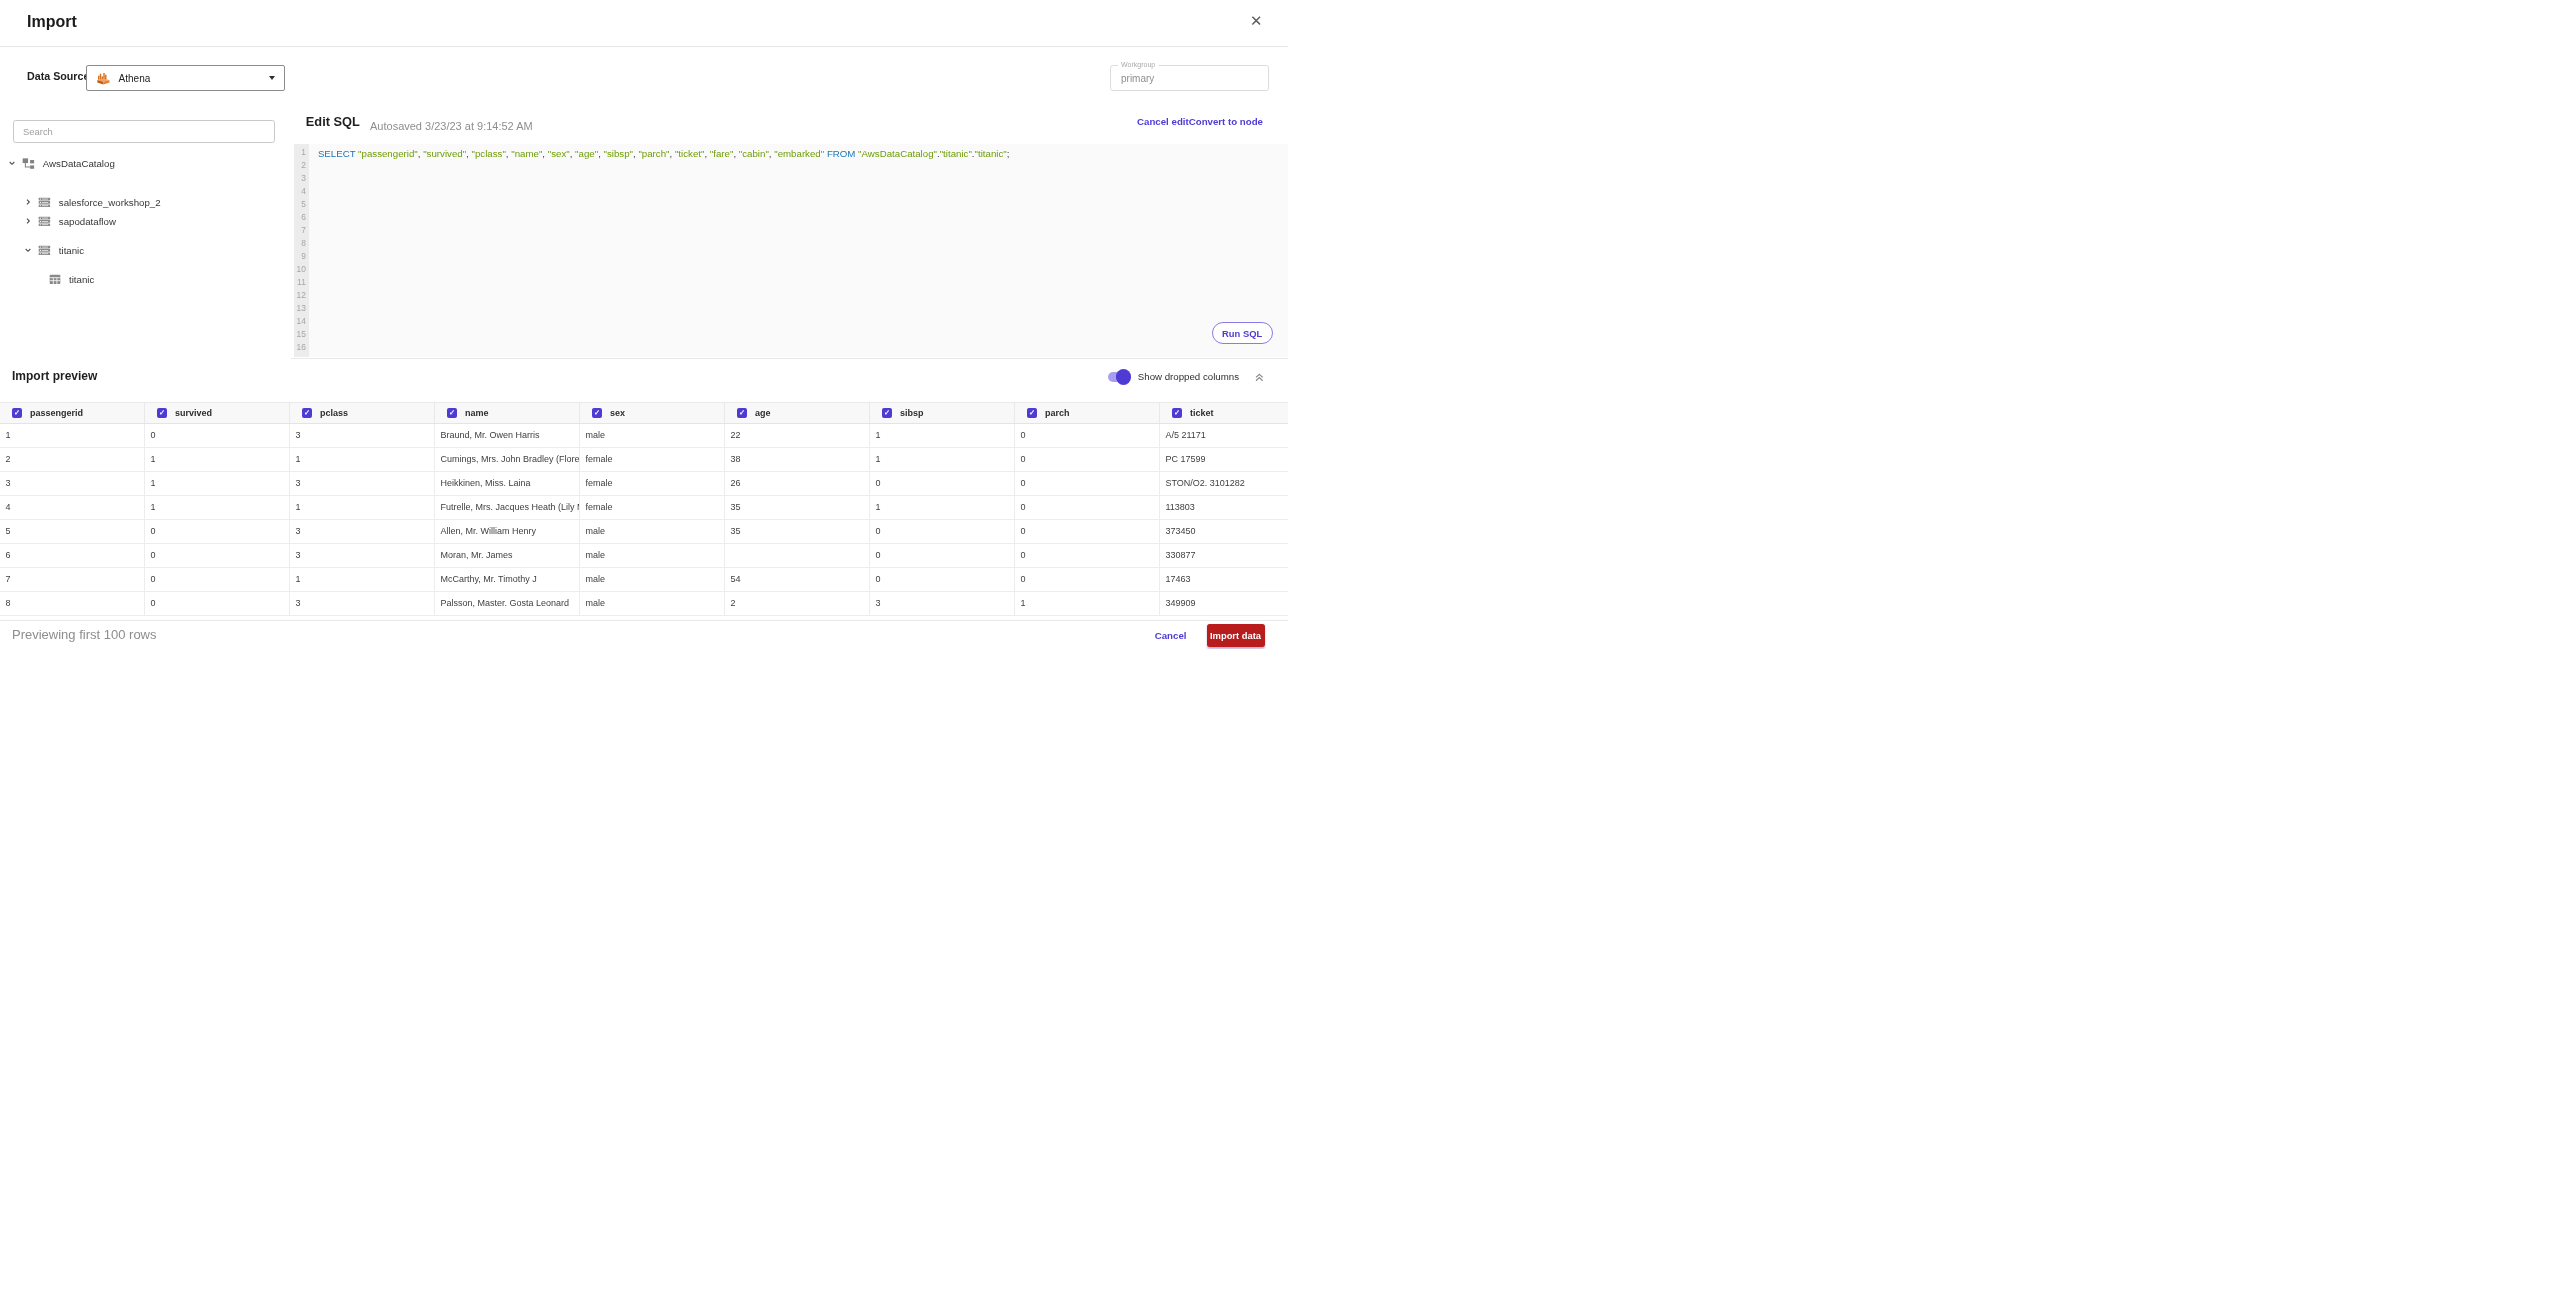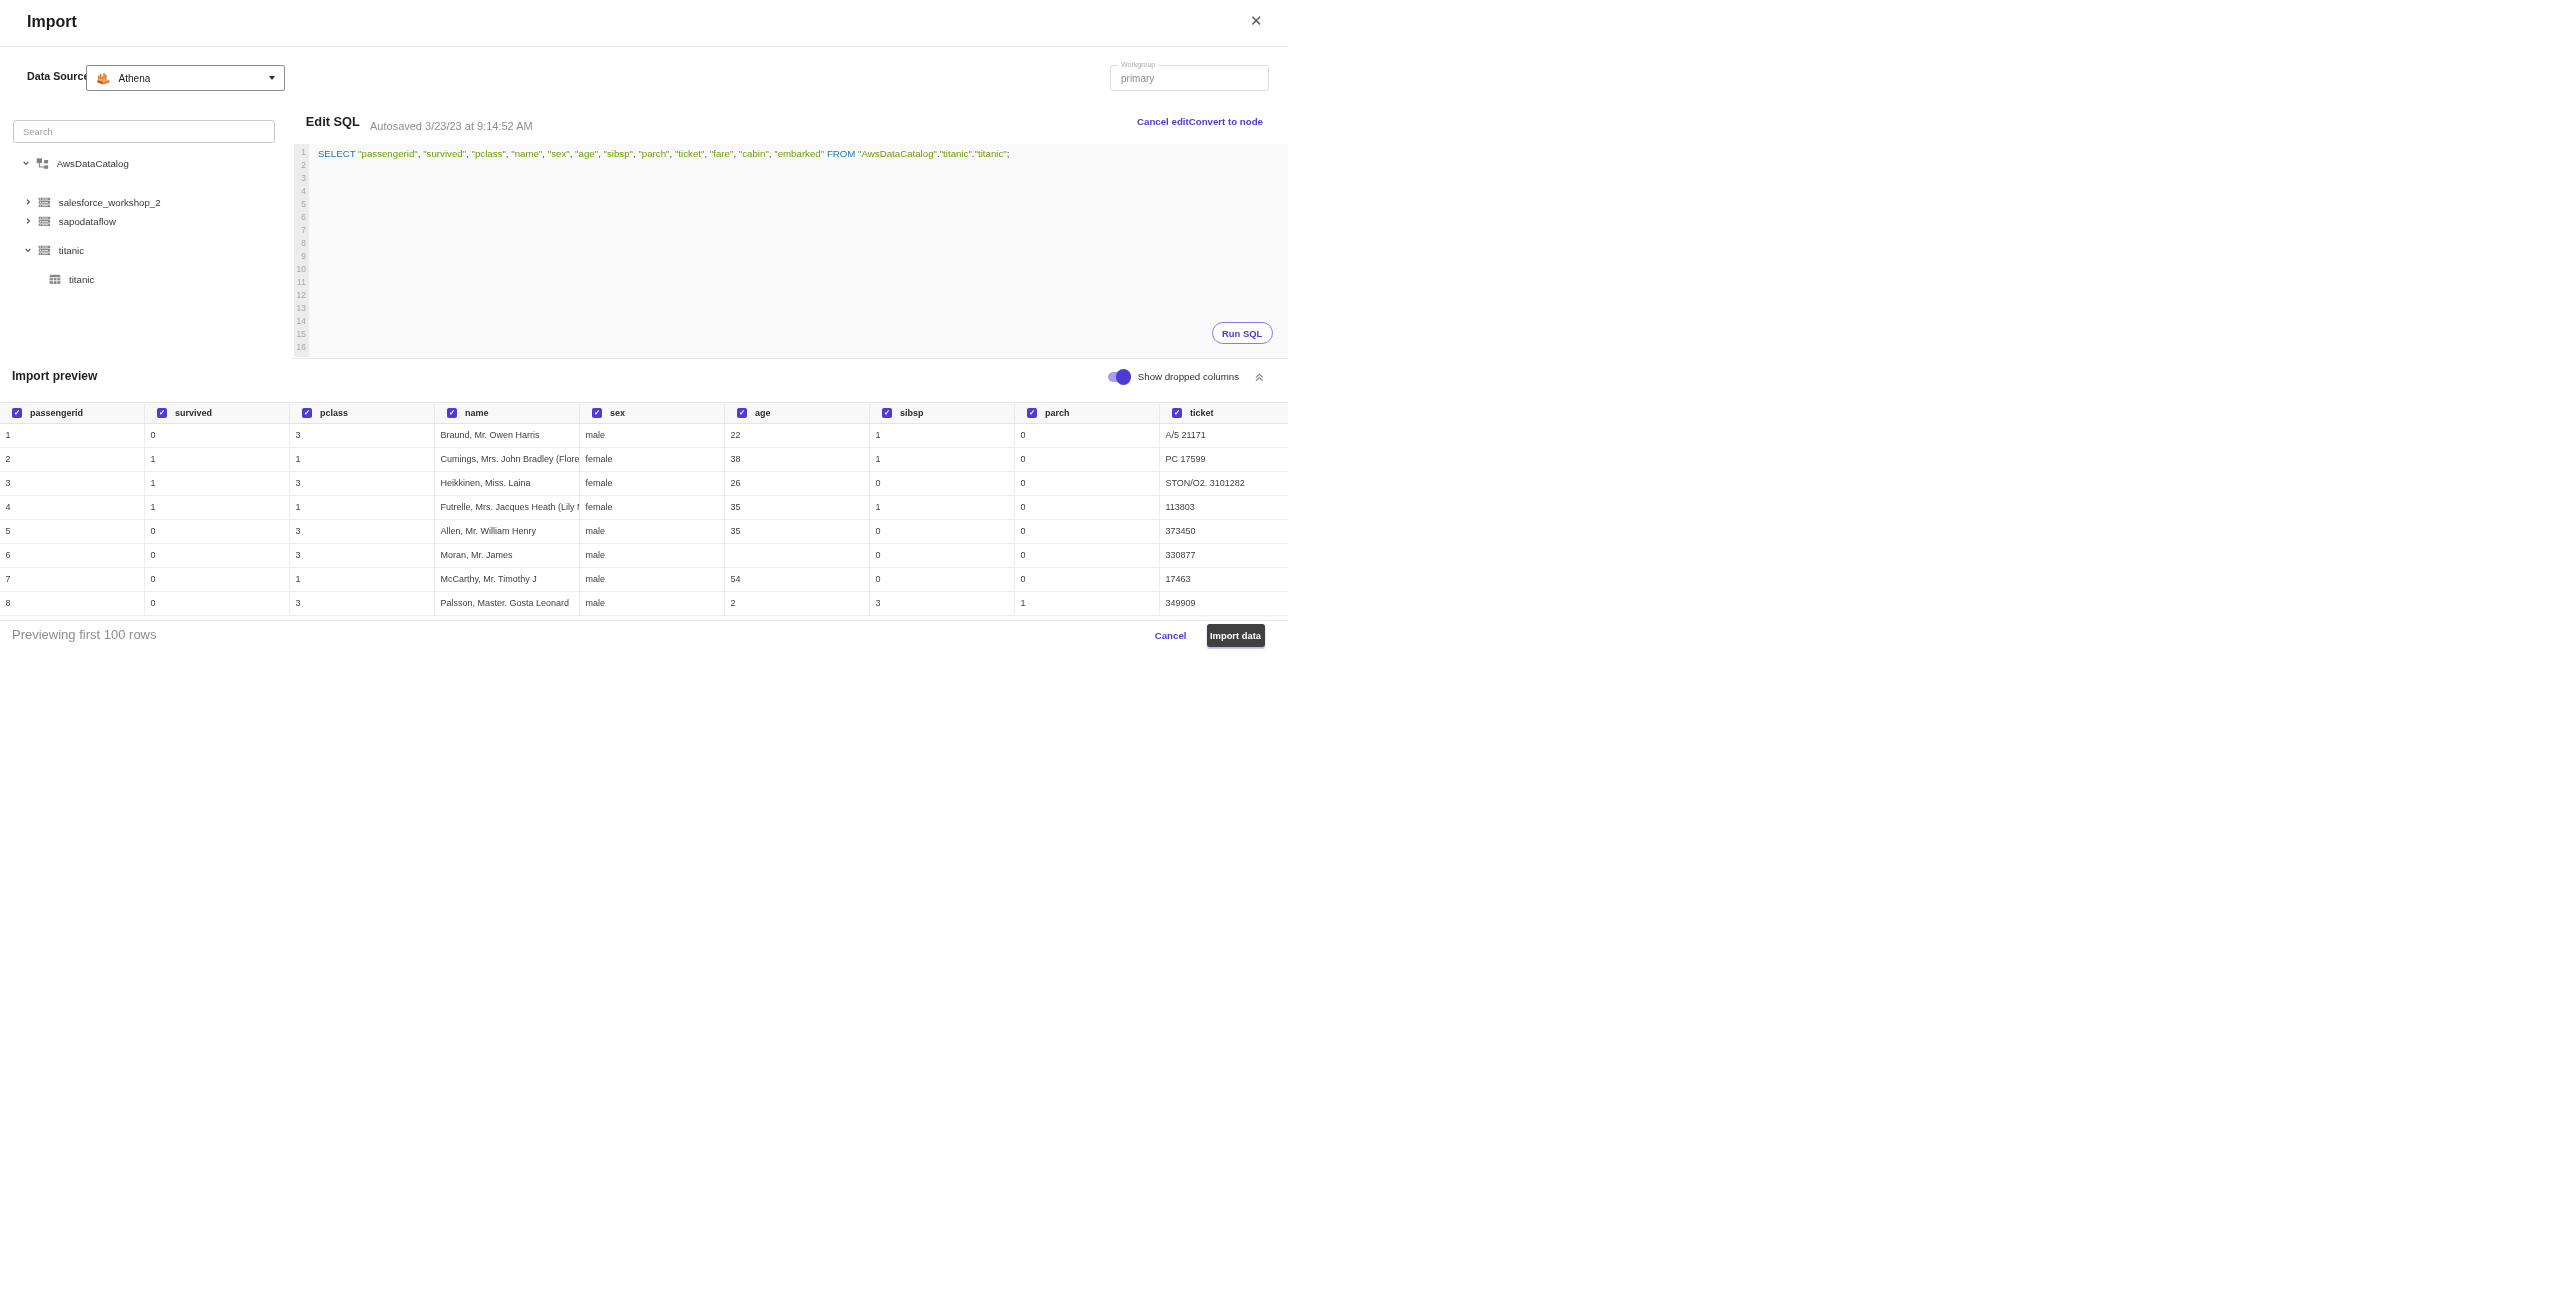--- a/index.html
+++ b/index.html
@@ -22,21 +22,21 @@
   .wg-label { position:absolute; left:6.7px; top:-5.4px; background:#fff; padding:0 3.4px; font-size:7px; color:#ababab; }
   .wg-value { position:absolute; left:10px; top:0; line-height:25px; font-size:10px; color:#8f8f8f; }
 
   
   .sidebar { position:absolute; left:0; top:107px; width:291px; height:252px; background:#fff; }
   .search-input { position:absolute; left:13.4px; top:12.8px; width:262px; height:23.5px; border:0.7px solid #c9c9c9; border-radius:2.7px;
                   padding:0 8.7px; font-size:9.4px; color:#444; font-family:"Liberation Sans",sans-serif; outline:none; }
   .search-input::placeholder { color:#9e9e9e; }
   .tree-item { position:absolute; height:16px; display:flex; align-items:center; gap:6px; font-size:9.7px; color:#363636; cursor:pointer; }
   .tree-item .lbl { margin-left:2px; }
-  .ti-0 { left:22px; top:48px;align-items:center; }
+  .ti-0 { left:8px; top:48px;align-items:center; }
   .ti-1 { left:24px; top:77px;margin-top:10px; }
   .ti-2 { left:24px; top:106px; }
   .ti-3 { left:24px; top:135px; }
   .ti-4 { left:49px; top:164px; }
   .tree-icon { display:inline-flex; }
 
   
   .editor { position:absolute; left:291px; top:107px; right:0; height:252px; border-bottom:0.7px solid #e8e8e8; background:#fff; }
   .ed-title { position:absolute; left:14.8px; top:6.7px; font-size:12.8px; font-weight:bold; color:#1f1f1f; }
   .ed-autosave { position:absolute; left:79px; top:12.8px; font-size:11px; color:#8e8e8e; }
@@ -399,16 +399,16 @@
         <div class="pd-cell">1</div>
         <div class="pd-cell">349909</div>
       </div>
     </div>
 </div>
 
 <div class="footer">
   <div class="ft-status">Previewing first 100 rows</div>
   <div class="ft-actions">
     <span class="ft-cancel accent-text" style="color: rgb(78, 59, 211);">Cancel</span>
-    <button class="import-btn accent-bg" style="background: #404040;">Import data</button>
+    <button class="import-btn accent-bg" style="background: #b91c1c;">Import data</button>
   </div>
 </div>
 
 
 </body></html>

